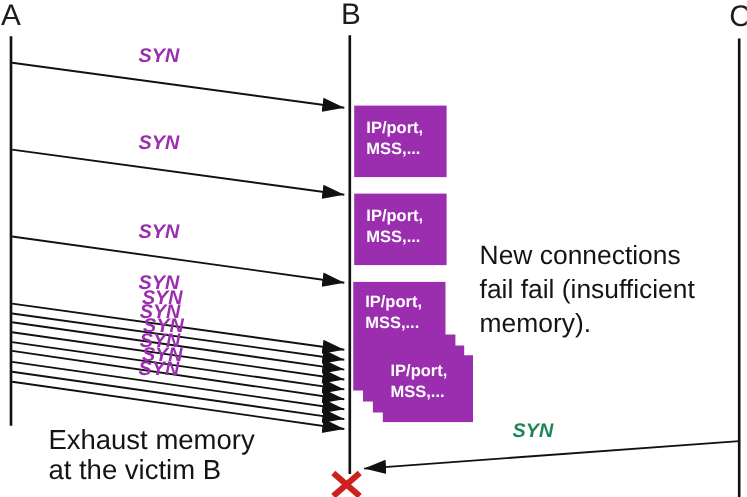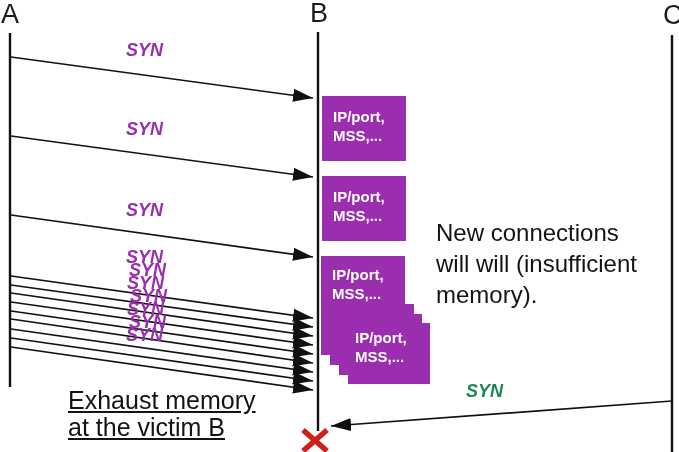--- a/index.html
+++ b/index.html
@@ -42,21 +42,21 @@
   .mem-stack .txt{
     position:absolute;color:#fff;font-weight:bold;font-size:15px;line-height:1.25;
     white-space:pre-line;
   }
   .mem-stack .txt.back{left:11px;top:10px;}
   .mem-stack .txt.front{left:34px;top:73px;}
   .note{
     position:absolute;z-index:3;color:#141414;white-space:pre-line;
   }
   .note.new-conn{left:436px;top:217px;font-size:24px;line-height:31px;}
-  .note.exhaust{left:68px;top:387px;font-size:25px;line-height:27px;text-decoration:underline;}
+  .note.exhaust{left:44px;top:387px;font-size:25px;line-height:27px;}
 </style>
 </head>
 <body>
 
 <div class="canvas">
 
   <svg class="layer-svg" width="679" height="452" viewBox="0 0 679 452">
     <defs>
       <marker id="ah" markerUnits="userSpaceOnUse" markerWidth="22" markerHeight="14" refX="20" refY="7" orient="auto">
         <polygon points="0,0.5 20,7 0,13.5" fill="#111111"></polygon>
@@ -119,18 +119,18 @@
   <div class="mem-stack">
     <div class="txt back">IP/port,
 MSS,...</div>
     <div class="txt front">IP/port,
 MSS,...</div>
   </div>
 
   <div class="syn-label green" style="left:466px;top:382px;">SYN</div>
 
   <div class="note new-conn">New connections
-will will (insufficient
+fail fail (insufficient
 memory).</div>
   <div class="note exhaust">Exhaust memory
 at the victim B</div>
 
 </div>
 
 </body></html>

